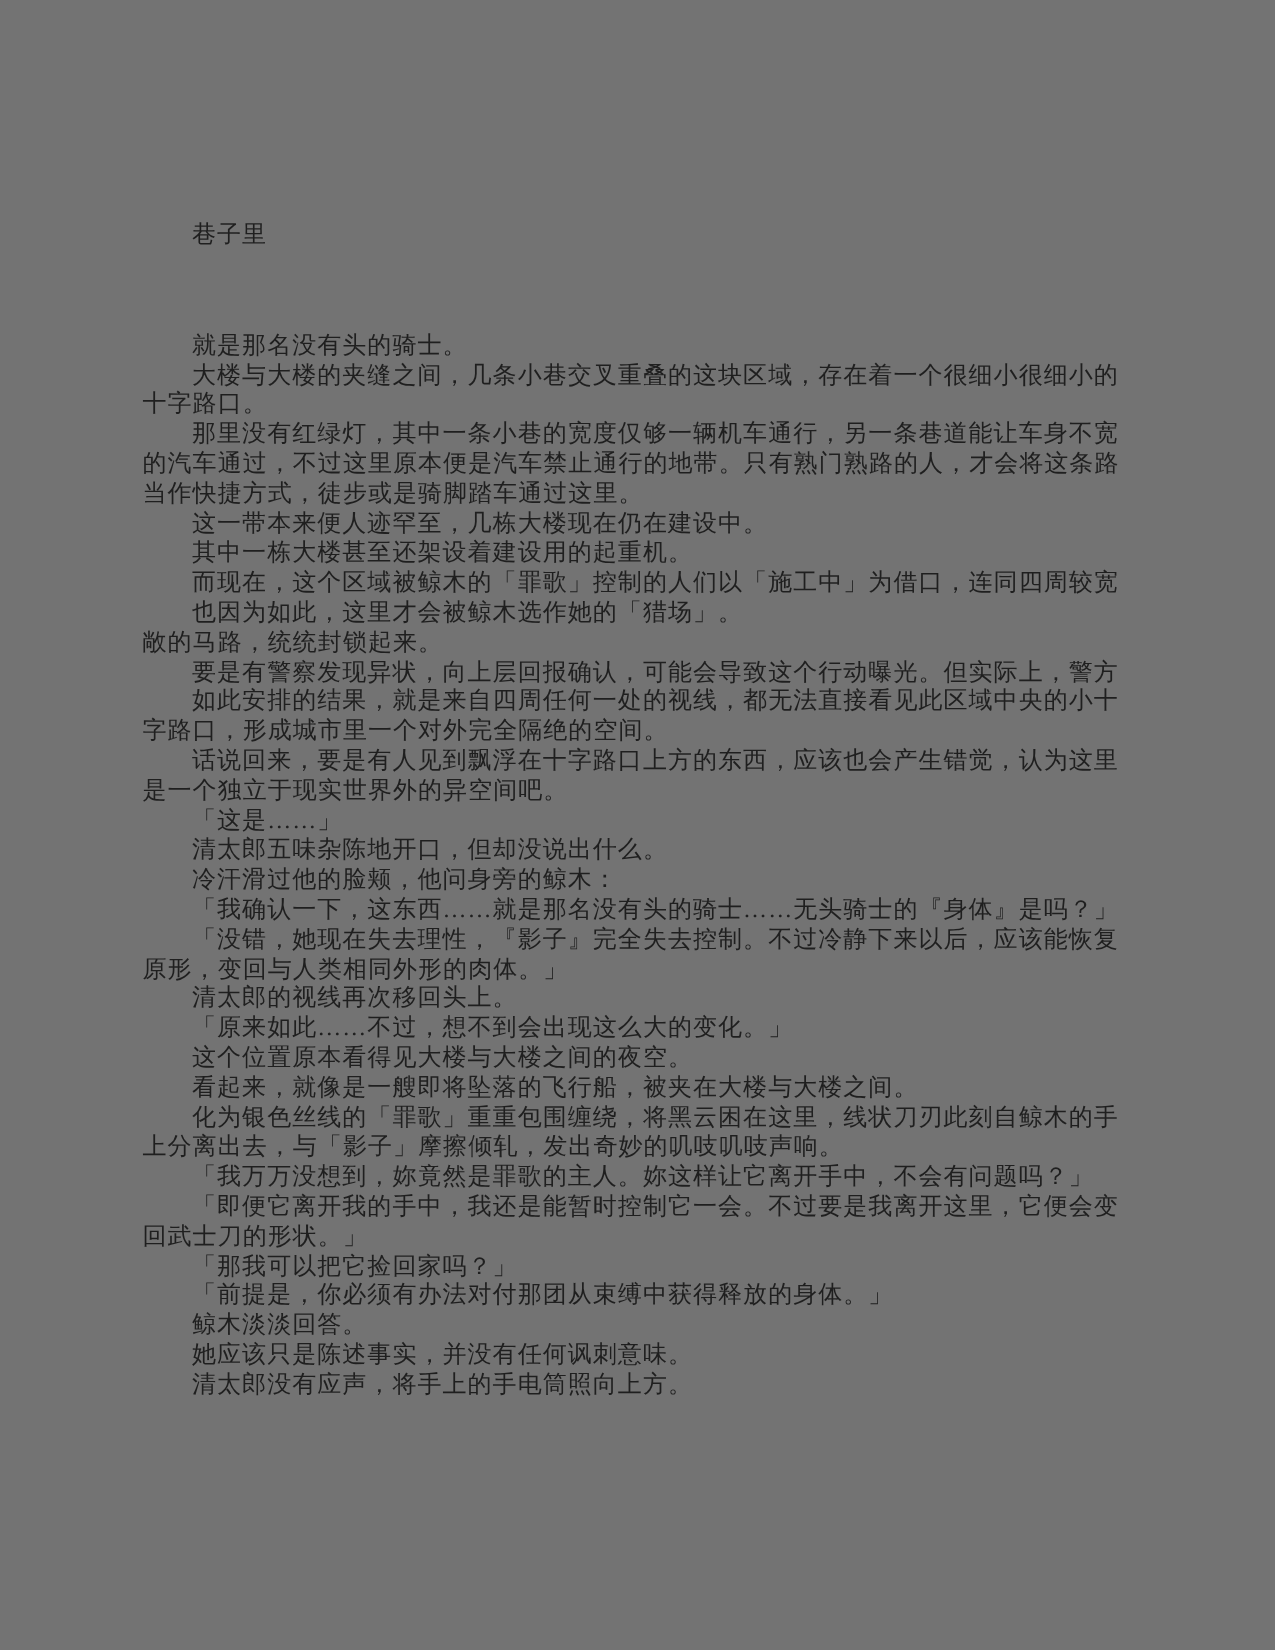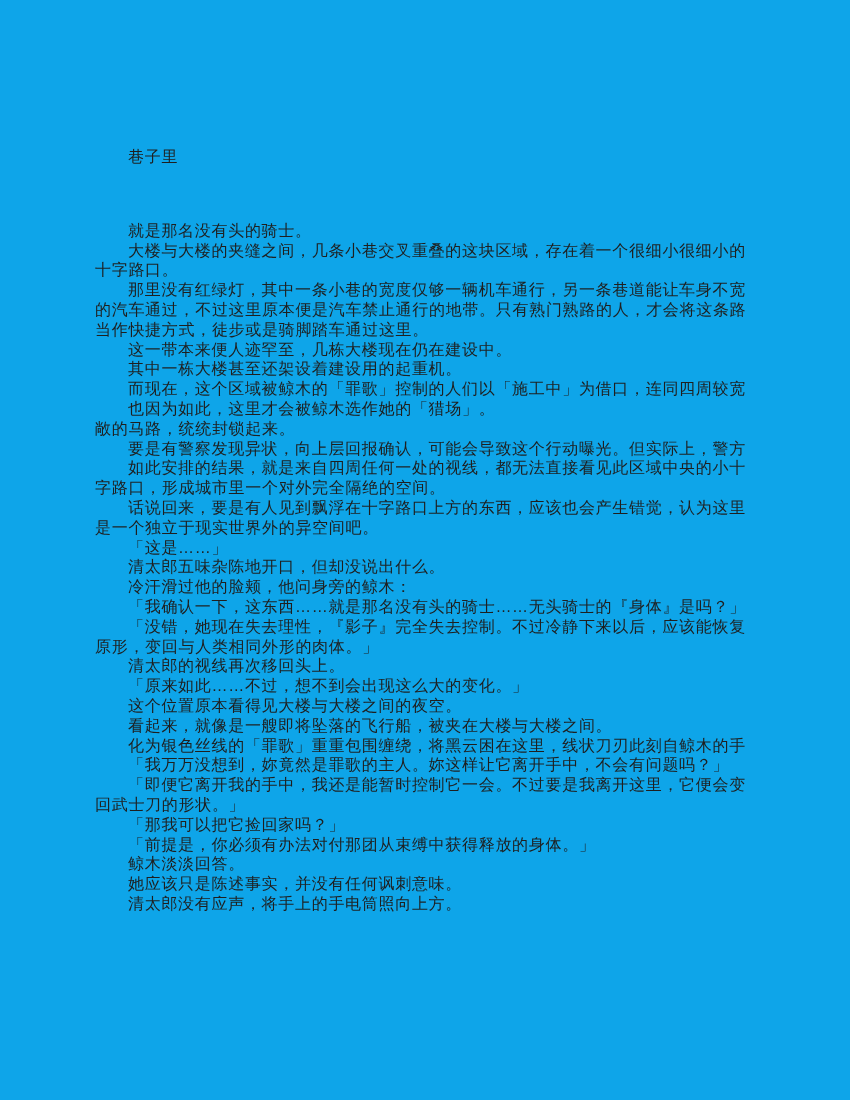--- a/index.html
+++ b/index.html
@@ -4,23 +4,23 @@
 <style>
   html, body {
     margin: 0;
     padding: 0;
     background: #ffffff;
   }
   .page {
     position: relative;
     width: 850px;
     height: 1100px;
-    background: #0ea5e9;
+    background: #737373;
     overflow: hidden;
-    font-family: Liberation Sans, sans-serif;
+    font-family: Liberation Serif, serif;
     color: #1f1f1f;
   }
   .text-block {
     position: absolute;
     left: 95px;
     top: 147px;
     width: 670px;
     font-size: 16px;
     line-height: 19.8px;
     letter-spacing: 0.7px;
@@ -69,20 +69,21 @@
         <div class="line indent">清太郎五味杂陈地开口，但却没说出什么。</div>
         <div class="line indent">冷汗滑过他的脸颊，他问身旁的鲸木：</div>
         <div class="line indent">「我确认一下，这东西……就是那名没有头的骑士……无头骑士的『身体』是吗？」</div>
         <div class="line indent">「没错，她现在失去理性，『影子』完全失去控制。不过冷静下来以后，应该能恢复</div>
         <div class="line">原形，变回与人类相同外形的肉体。」</div>
         <div class="line indent">清太郎的视线再次移回头上。</div>
         <div class="line indent">「原来如此……不过，想不到会出现这么大的变化。」</div>
         <div class="line indent">这个位置原本看得见大楼与大楼之间的夜空。</div>
         <div class="line indent">看起来，就像是一艘即将坠落的飞行船，被夹在大楼与大楼之间。</div>
         <div class="line indent">化为银色丝线的「罪歌」重重包围缠绕，将黑云困在这里，线状刀刃此刻自鲸木的手</div>
+        <div class="line">上分离出去，与「影子」摩擦倾轧，发出奇妙的叽吱叽吱声响。</div>
         <div class="line indent">「我万万没想到，妳竟然是罪歌的主人。妳这样让它离开手中，不会有问题吗？」</div>
         <div class="line indent">「即便它离开我的手中，我还是能暂时控制它一会。不过要是我离开这里，它便会变</div>
         <div class="line">回武士刀的形状。」</div>
         <div class="line indent">「那我可以把它捡回家吗？」</div>
         <div class="line indent">「前提是，你必须有办法对付那团从束缚中获得释放的身体。」</div>
         <div class="line indent">鲸木淡淡回答。</div>
         <div class="line indent">她应该只是陈述事实，并没有任何讽刺意味。</div>
         <div class="line indent">清太郎没有应声，将手上的手电筒照向上方。</div>
       </div>
   </div>

